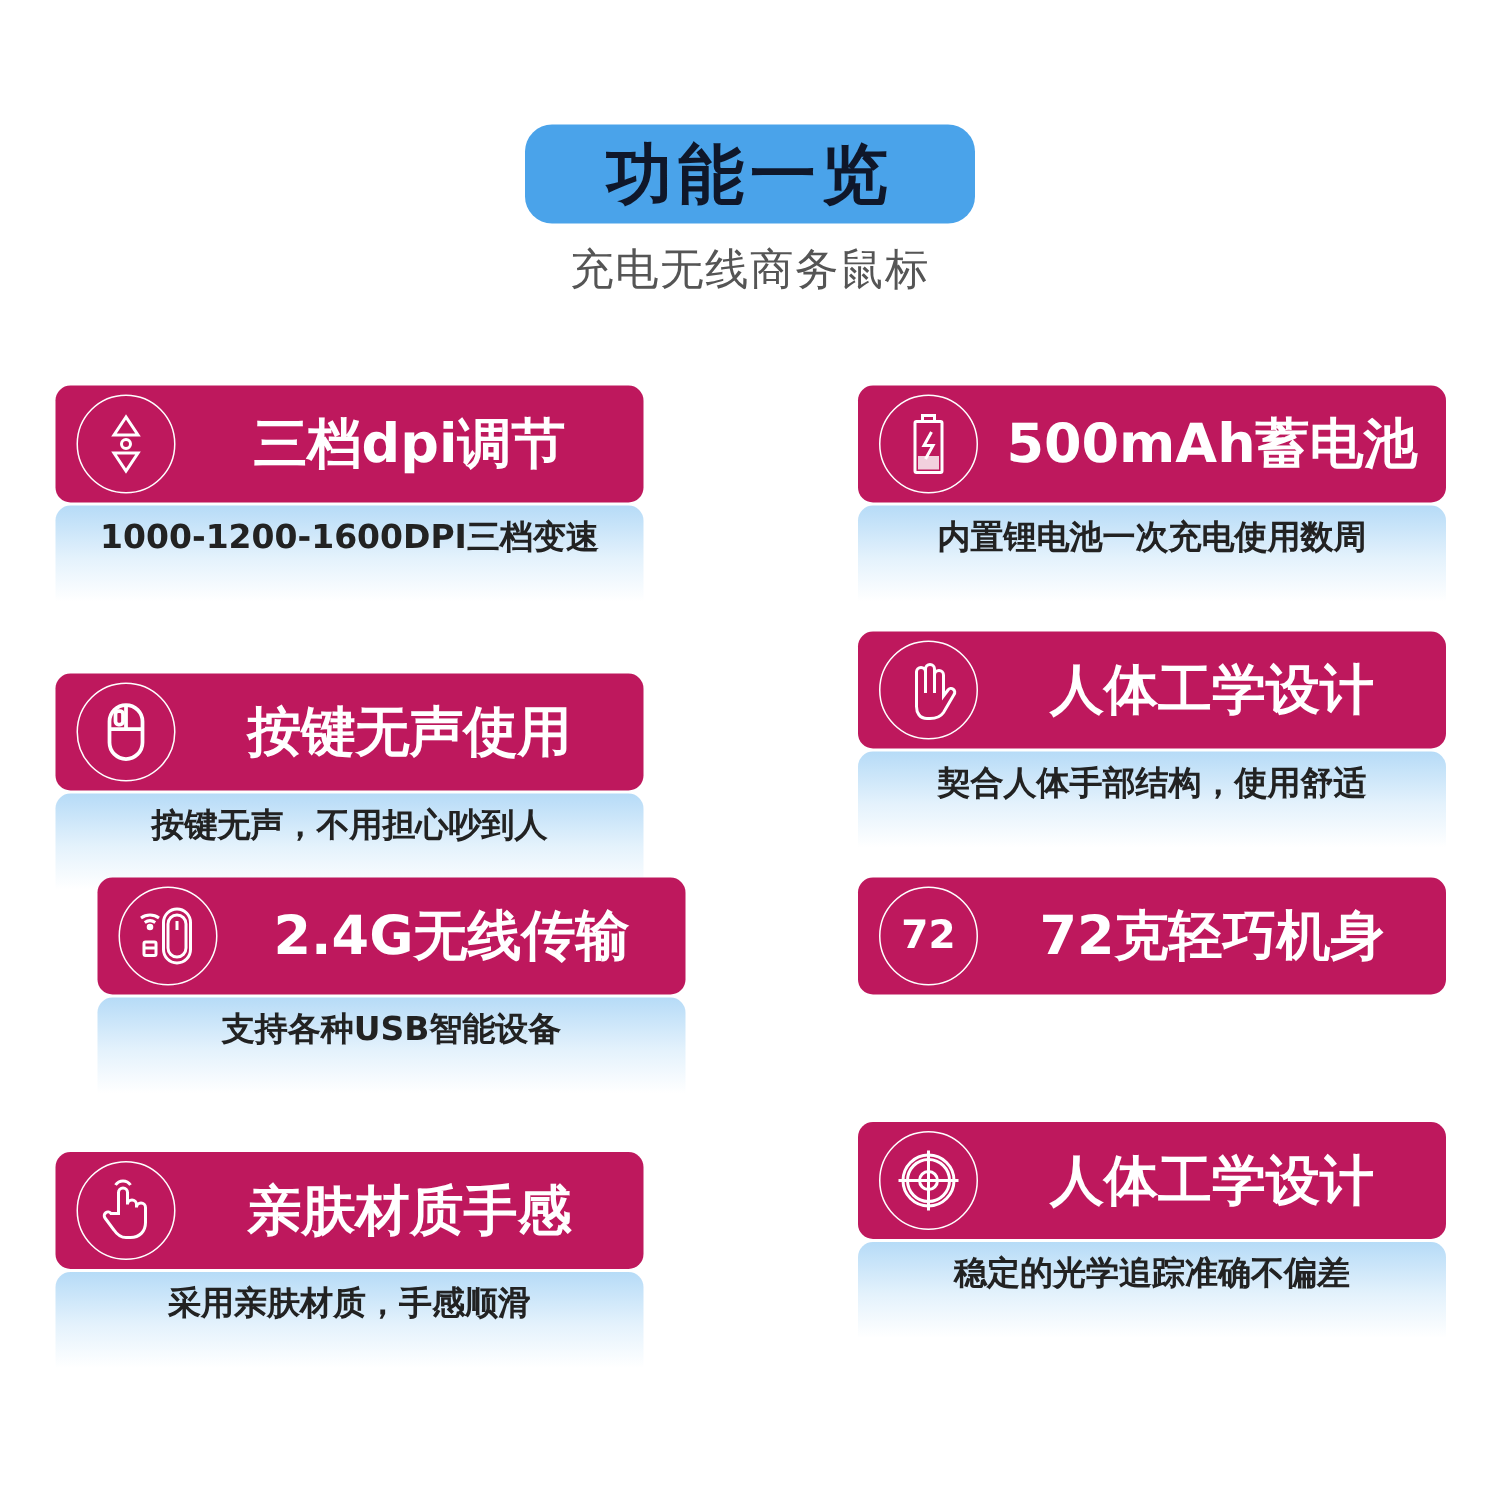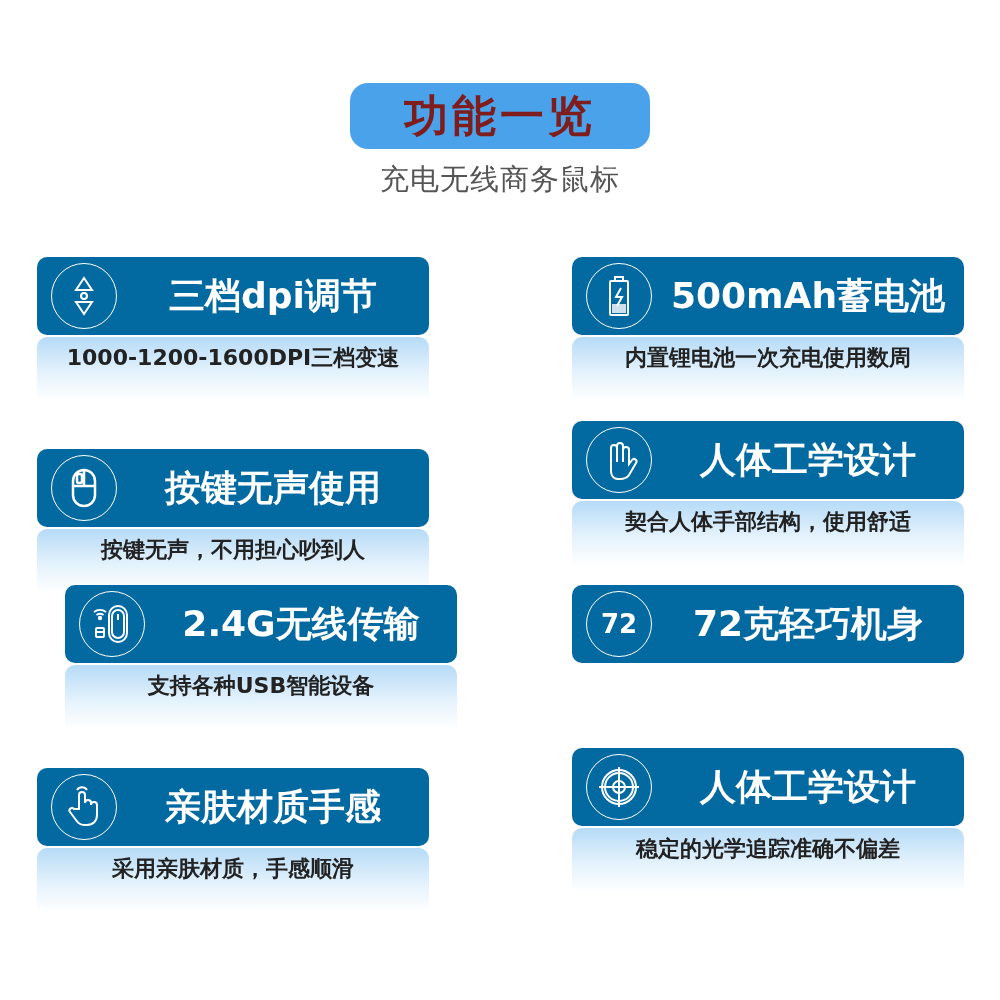--- a/index.html
+++ b/index.html
@@ -2,29 +2,29 @@
 <html><head>
 <meta charset="utf-8">
 <style>
   html, body { margin: 0; padding: 0; background: #ffffff; }
   body { width: 1000px; height: 1000px; position: relative; overflow: hidden;
          font-family: "DejaVu Sans", "Liberation Sans", sans-serif; }
   .title-pill {
     position: absolute; left: 350px; top: 83px; width: 300px; height: 66px;
     background: #4aa3ea; border-radius: 18px;
     display: flex; align-items: center; justify-content: center;
-    color: #7f1d1d; font-size: 44px; font-weight: bold; letter-spacing: 4px;
+    color: #0f172a; font-size: 44px; font-weight: bold; letter-spacing: 4px;
   }
   .subtitle {
     position: absolute; left: 0; top: 160px; width: 1000px; text-align: center;
     color: #555555; font-size: 29px; letter-spacing: 1px;
   }
   .card { position: absolute; width: 392px; }
   .card .head {
-    height: 78px; background: #0369a1; border-radius: 10px;
+    height: 78px; background: #be185d; border-radius: 10px;
     position: relative; display: flex; align-items: center;
   }
   .card .icon {
     position: absolute; left: 14px; top: 6px; width: 66px; height: 66px;
     border: 1.5px solid #ffffff; border-radius: 50%; box-sizing: border-box;
     display: flex; align-items: center; justify-content: center;
   }
   .card .icon svg { width: 48px; height: 48px; }
   .card .head-text {
     position: absolute; left: 90px; right: 10px; top: 0; bottom: 0;

